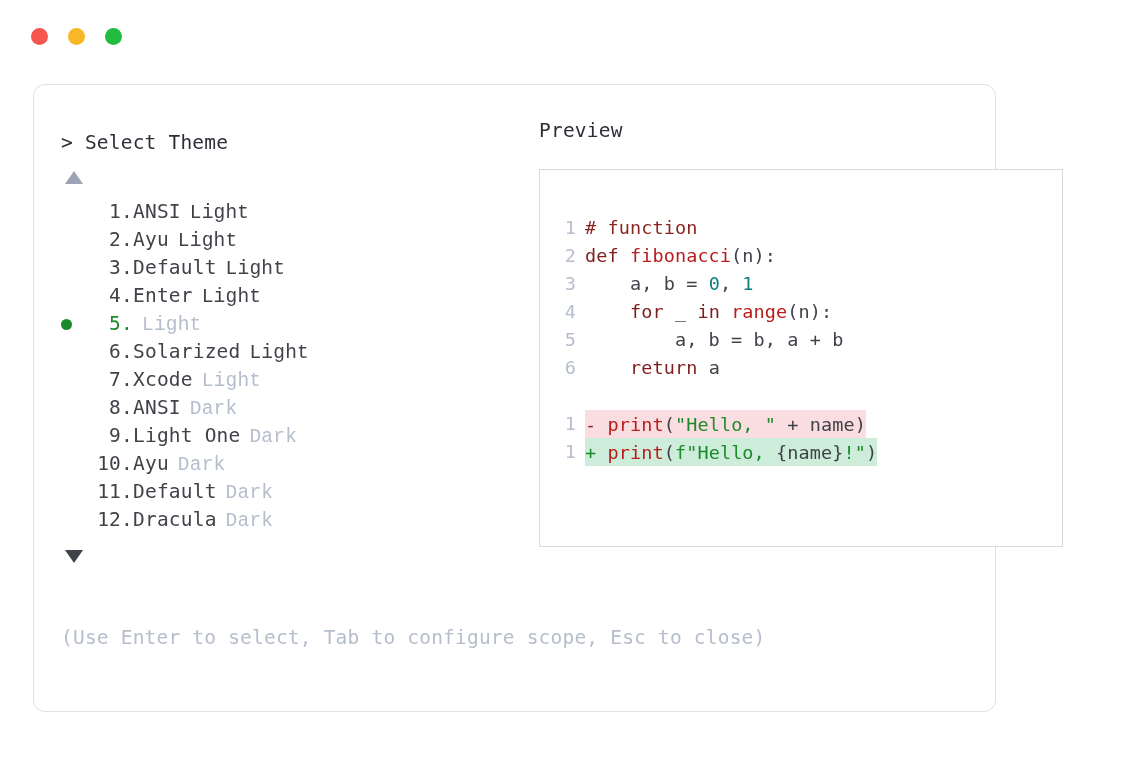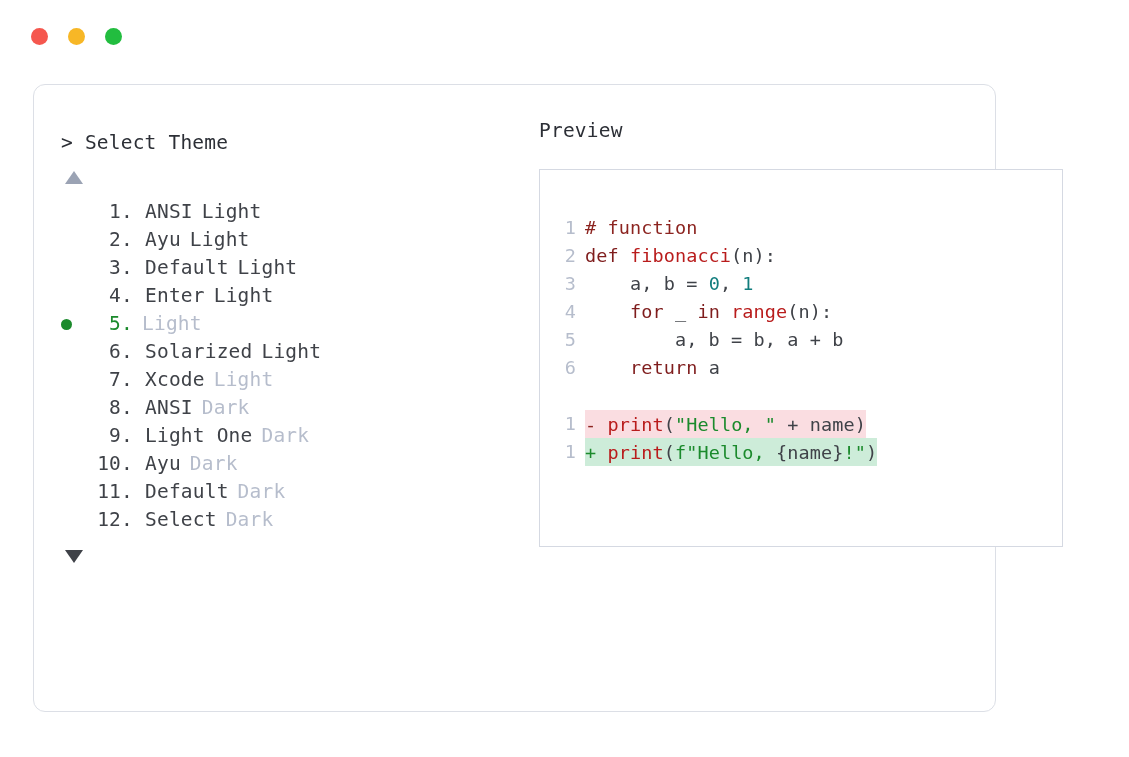--- a/index.html
+++ b/index.html
@@ -121,26 +121,26 @@
     border-radius: 50%;
     background: #1b8a2c;
   }
   .num-cell {
     width: 44px;
     flex: 0 0 44px;
     text-align: right;
     color: #3f4248;
   }
   .name-cell {
-    margin-left: 12px;
     color: #3f4248;
   }
   .suffix-cell {
     margin-left: 9px;
     color: #3f4248;
+    font-family: Liberation Mono, monospace;
   }
   .theme-row.selected .num-cell,
   .theme-row.selected .name-cell {
     color: #1b8a2c;
   }
   .suffix-muted { color: #b6bdcc; }
 
   
   .hint {
     position: absolute;
@@ -215,25 +215,26 @@
           <li class="theme-row"><span class="bullet-cell"></span><span class="num-cell">2.</span><span class="name-cell">Ayu</span><span class="suffix-cell">Light</span></li>
           <li class="theme-row"><span class="bullet-cell"></span><span class="num-cell">3.</span><span class="name-cell">Default</span><span class="suffix-cell">Light</span></li>
           <li class="theme-row"><span class="bullet-cell"></span><span class="num-cell">4.</span><span class="name-cell">Enter</span><span class="suffix-cell">Light</span></li>
           <li class="theme-row selected"><span class="bullet-cell"><span class="bullet" style="background: rgb(27, 138, 44);"></span></span><span class="num-cell">5.</span><span class="suffix-cell suffix-muted">Light</span></li>
           <li class="theme-row"><span class="bullet-cell"></span><span class="num-cell">6.</span><span class="name-cell">Solarized</span><span class="suffix-cell">Light</span></li>
           <li class="theme-row"><span class="bullet-cell"></span><span class="num-cell">7.</span><span class="name-cell">Xcode</span><span class="suffix-cell suffix-muted">Light</span></li>
           <li class="theme-row"><span class="bullet-cell"></span><span class="num-cell">8.</span><span class="name-cell">ANSI</span><span class="suffix-cell suffix-muted">Dark</span></li>
           <li class="theme-row"><span class="bullet-cell"></span><span class="num-cell">9.</span><span class="name-cell">Light One</span><span class="suffix-cell suffix-muted">Dark</span></li>
           <li class="theme-row"><span class="bullet-cell"></span><span class="num-cell">10.</span><span class="name-cell">Ayu</span><span class="suffix-cell suffix-muted">Dark</span></li>
           <li class="theme-row"><span class="bullet-cell"></span><span class="num-cell">11.</span><span class="name-cell">Default</span><span class="suffix-cell suffix-muted">Dark</span></li>
-          <li class="theme-row"><span class="bullet-cell"></span><span class="num-cell">12.</span><span class="name-cell">Select</span><span class="suffix-cell suffix-muted">Dark</span></li>
+          <li class="theme-row"><span class="bullet-cell"></span><span class="num-cell">12.</span><span class="name-cell">Dracula</span><span class="suffix-cell suffix-muted">Dark</span></li>
         </ul>
       <div class="arrow-down"></div>
     </div>
 
+    <div class="hint">(Use Enter to select, Tab to configure scope, Esc to close)</div>
 
     <div class="right-col">
       <div class="heading">Preview</div>
       <div class="preview-box">
         <div class="code" id="code-block"><div class="code-line"><span class="ln">1</span><span class="code-body"><span class="tok-comment"># function</span></span></div><div class="code-line"><span class="ln">2</span><span class="code-body"><span class="tok-keyword">def </span><span class="tok-func">fibonacci</span><span class="tok-plain">(n):</span></span></div><div class="code-line"><span class="ln">3</span><span class="code-body"><span class="tok-plain">    a, b = </span><span class="tok-number">0</span><span class="tok-plain">, </span><span class="tok-number">1</span></span></div><div class="code-line"><span class="ln">4</span><span class="code-body"><span class="tok-plain">    </span><span class="tok-keyword">for</span><span class="tok-plain"> _ </span><span class="tok-keyword">in</span><span class="tok-plain"> </span><span class="tok-func">range</span><span class="tok-plain">(n):</span></span></div><div class="code-line"><span class="ln">5</span><span class="code-body"><span class="tok-plain">        a, b = b, a + b</span></span></div><div class="code-line"><span class="ln">6</span><span class="code-body"><span class="tok-plain">    </span><span class="tok-keyword">return</span><span class="tok-plain"> a</span></span></div><div class="diff-gap"></div><div class="code-line diff-line diff-del"><span class="ln">1</span><span class="code-body"><span class="tok-del-sign">- </span><span class="tok-func">print</span><span class="tok-plain">(</span><span class="tok-string">"Hello, "</span><span class="tok-plain"> + name)</span></span></div><div class="code-line diff-line diff-add"><span class="ln">1</span><span class="code-body"><span class="tok-add-sign">+ </span><span class="tok-func">print</span><span class="tok-plain">(</span><span class="tok-string">f"Hello, </span><span class="tok-plain">{name}</span><span class="tok-string">!"</span><span class="tok-plain">)</span></span></div></div>
       </div>
     </div>
 
   </div>
 </div>

